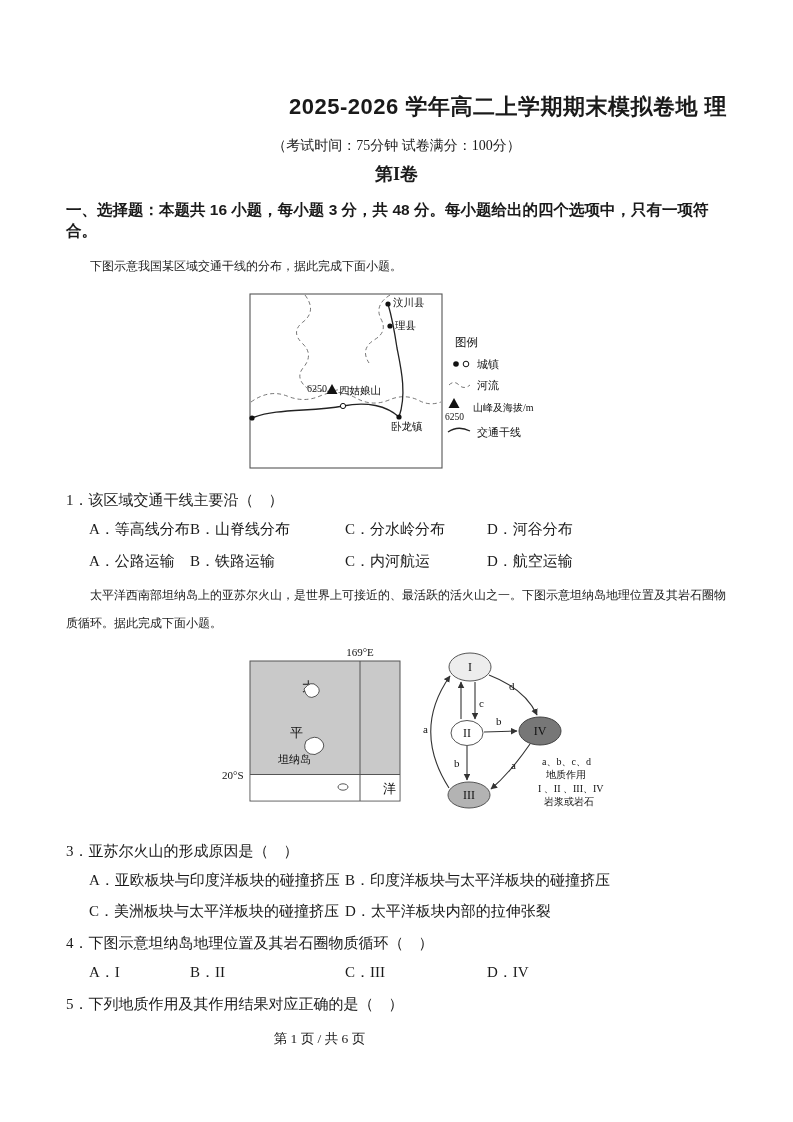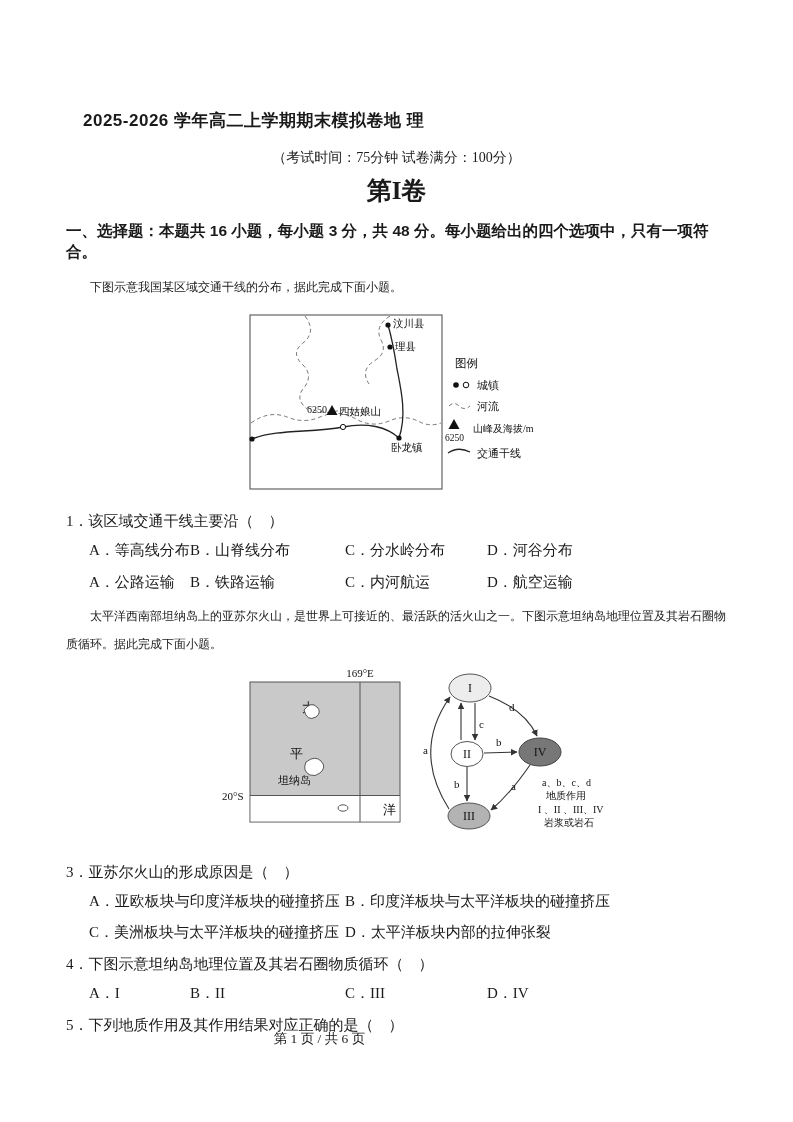--- a/index.html
+++ b/index.html
@@ -1,22 +1,22 @@
 <!DOCTYPE html>
 <html><head>
 <meta charset="utf-8">
 <style>
   html,body{margin:0;padding:0;}
   body{width:793px;height:1122px;background:#ffffff;position:relative;overflow:hidden;
        font-family:"Liberation Serif","DejaVu Serif",serif;color:#1a1a1a;}
   .page{padding:92px 66px 0 66px;}
-  .title{text-align:left;font-size:17px;font-weight:bold;
-         font-family:"Liberation Sans","DejaVu Sans",sans-serif;letter-spacing:.5px;margin:17px;}
+  .title{text-align:right;font-size:22px;font-weight:bold;
+         font-family:"Liberation Sans","DejaVu Sans",sans-serif;letter-spacing:.5px;margin:0;}
   .subtitle{text-align:center;font-size:14px;margin-top:15px;}
-  .section-title{text-align:center;font-size:25px;font-weight:bold;margin-top:7px;}
+  .section-title{text-align:center;font-size:18px;font-weight:bold;margin-top:7px;}
   .instructions{font-size:15.5px;font-weight:bold;
                 font-family:"Liberation Sans","DejaVu Sans",sans-serif;margin-top:14px;}
   .passage{font-size:12px;line-height:28px;margin:10px 0 0 0;text-indent:2em;}
   .figure{position:relative;}
   .fig1{margin:6px 0 2px 183px;}
   .fig2{margin:8px 0 2px 154px;}
   .figure svg text{font-family:"Liberation Serif","DejaVu Serif",serif;fill:#111;}
   .question{margin-top:13px;font-size:15px;}
   .opts{margin:10px 0 0 23px;font-size:15px;}
   .opts-4{display:flex;}

